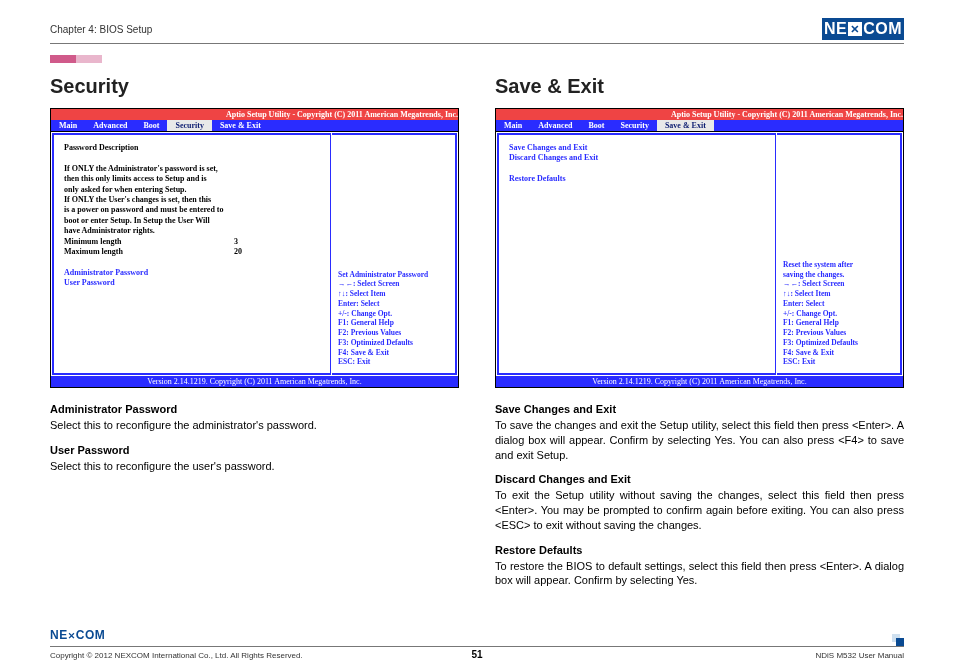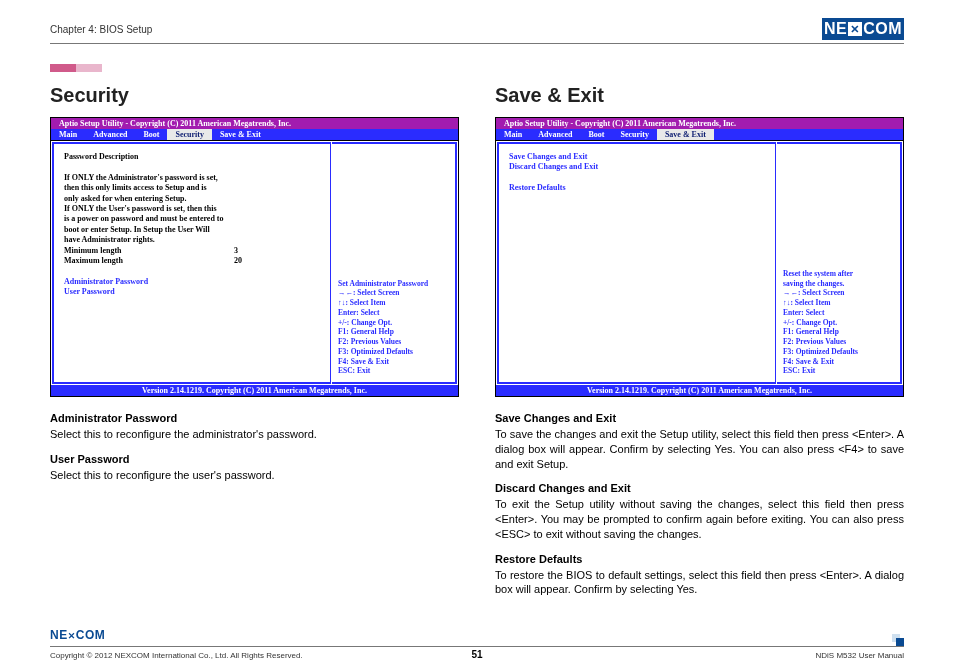--- a/index.html
+++ b/index.html
@@ -1,37 +1,37 @@
 <!DOCTYPE html>
 <html><head>
 <meta charset="utf-8">
 <style>
   * { box-sizing: border-box; margin: 0; padding: 0; }
   body { width: 954px; height: 672px; background: #fff; font-family: Arial, Helvetica, sans-serif; color: #000; position: relative; }
   .page { padding: 18px 50px 0 50px; }
-  .topbar { display: flex; justify-content: space-between; align-items: center; border-bottom: 1px solid #777; padding-bottom: 3px; margin-bottom: 20px; }
+  .topbar { display: flex; justify-content: space-between; align-items: center; border-bottom: 1px solid #777; padding-bottom: 3px; margin-bottom: 11px; }
   .chapter { font-size: 10px; color: #333; }
   .logo { display: flex; align-items: center; }
   .logo-box { background: #0a4a92; color: #fff; font-weight: bold; font-size: 16px; padding: 2px 2px; letter-spacing: 0.5px; display: flex; align-items: center; }
   .logo-x { background:#fff; color:#0a4a92; width:14px; height:14px; display:inline-flex; align-items:center; justify-content:center; font-size:11px; margin:0 1px; font-weight:bold;}
   .redtab { height: 8px; display:flex; }
   .redtab .r1 { width:26px; background:#d05a8a; }
   .redtab .r2 { width:26px; background:#e9b6cc; }
   .columns { display: flex; gap: 36px; margin-top: 12px; }
   .col { flex: 1; }
   h1.sect { font-size: 20px; font-weight: bold; color: #222; margin-bottom: 10px; }
   .bios { border: 1px solid #000; width: 100%; font-size: 8px; font-family: "Times New Roman", serif; }
-  .bios-title { background: #a21caf; color: #fff; text-align: left; font-weight: bold; padding: 1px 8px; font-size:8px;}
+  .bios-title { background: #ef4444; color: #fff; text-align: right; font-weight: bold; padding: 1px 0; font-size:8px;}
   .bios-tabs { display:flex; background:#2a2cff; color:#fff; font-weight:bold; font-size:8px; }
   .bios-tabs span { padding:1px 8px; }
   .bios-tabs .active { background:#e9e9e9; color:#0c1c70; }
   .bios-body { display:flex; height:245px; background:#fff; border-top:1px solid #000;}
   .bios-main { flex:1; padding:8px 10px; border-right:1px solid #2a2cff; border-top:2px solid #2a2cff; border-left:2px solid #2a2cff; border-bottom:2px solid #2a2cff; margin:1px; color:#000; font-weight:bold; font-size:8px; line-height:1.3;}
   .bios-side { width:125px; padding:6px 6px; border-top:2px solid #2a2cff; border-right:2px solid #2a2cff; border-bottom:2px solid #2a2cff; margin:1px 1px 1px 0; display:flex; flex-direction:column; justify-content:flex-end; color:#2a2cff; font-weight:bold; font-size:7.5px; line-height:1.3;}
-  .bios-footer { background:#2a2cff; color:#fff; text-align:center; font-weight:bold; padding:1px 0; font-size:8px;}
+  .bios-footer { background:#2a2cff; color:#fff; text-align:center; font-weight:normal; padding:1px 0; font-size:8px;}
   .pw-line { display:flex; }
   .pw-line .lbl { width:170px; }
   .blue { color:#2a2cff; }
   .desc { margin-top: 14px; font-size: 11px; line-height:1.35; }
   .desc h3 { font-size: 11px; font-weight:bold; margin-top:10px; margin-bottom:1px;}
   .desc p { text-align: justify; }
   .footer { position:absolute; bottom:12px; left:50px; right:50px; border-top:1px solid #777; padding-top:4px; display:flex; justify-content:space-between; align-items:center; font-size:8px; color:#333;}
   .footer-logo { font-weight:bold; color:#0a4a92; font-size:12px; letter-spacing:0.5px; position:absolute; left:50px; bottom:30px;}
   .pagenum { position:absolute; left:50%; transform:translateX(-50%); font-weight:bold; font-size:10px; bottom:12px;}
   .footer-deco { position:absolute; right:50px; bottom:30px; display:flex; align-items:flex-end;}
@@ -68,21 +68,21 @@
           <span>Boot</span>
           <span class="active">Security</span>
           <span>Save &amp; Exit</span>
         </div>
         <div class="bios-body">
           <div class="bios-main">
             <div>Password Description</div><br>
             <div>If ONLY the Administrator's password is set,</div>
             <div>then this only limits access to Setup and is</div>
             <div>only asked for when entering Setup.</div>
-            <div>If ONLY the User's password is set, then this</div>
+            <div>If ONLY the User's changes is set, then this</div>
             <div>is a power on password and must be entered to</div>
             <div>boot or enter Setup. In Setup the User Will</div>
             <div>have Administrator rights.</div>
             <div class="pw-line">
                 <span class="lbl">Minimum length</span>
                 <span>3</span>
               </div>
             <div class="pw-line">
                 <span class="lbl">Maximum length</span>
                 <span>20</span>

